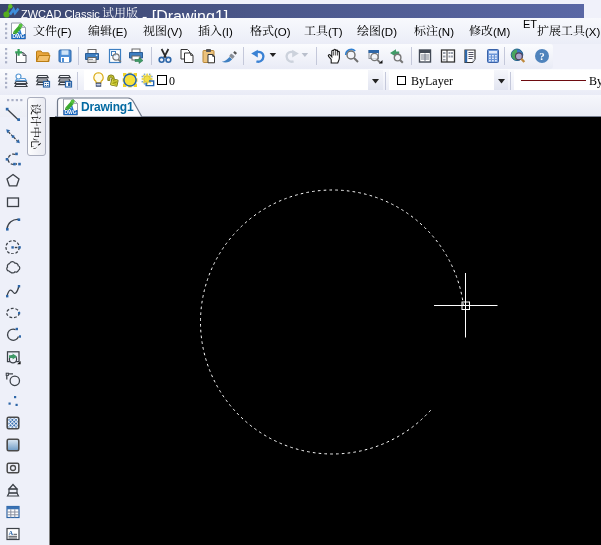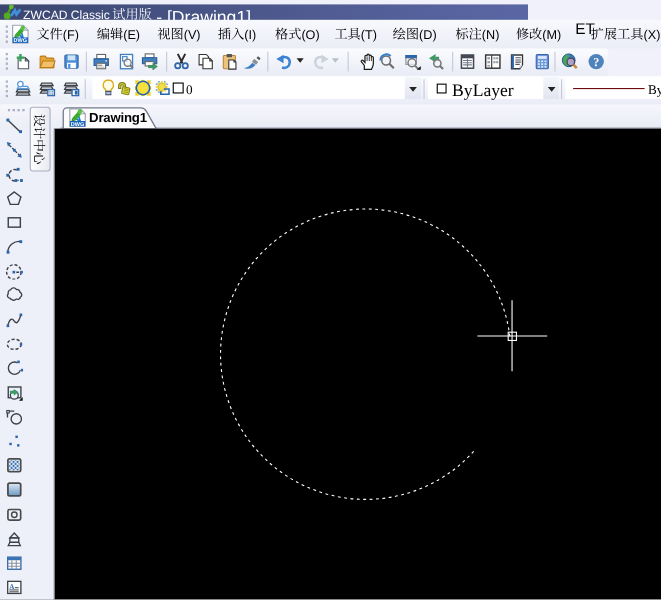--- a/index.html
+++ b/index.html
@@ -36,21 +36,21 @@
       <path id="g4FEE" d="M389 675 295 685V69H307C330 69 356 84 356 92V650C378 653 386 662 389 675ZM748 364 672 412C599 341 501 283 406 243L418 225C522 254 631 301 713 357C733 353 741 355 748 364ZM853 272 775 321C674 218 541 143 407 91L416 73C562 113 704 177 816 266C836 261 845 263 853 272ZM948 173 862 224C723 61 552 -11 348 -61L354 -79C574 -45 752 17 908 166C930 160 941 163 948 173ZM625 807 529 839C497 711 436 589 376 512L390 501C436 539 479 589 517 649C548 590 583 540 628 496C555 440 467 393 370 358L379 343C489 372 584 414 663 466C728 415 809 377 919 350C924 382 943 399 969 407L971 417C864 433 779 461 710 499C779 552 835 613 876 682C900 682 911 685 919 693L849 758L804 718H556C568 741 578 765 588 789C609 788 621 797 625 807ZM800 689C767 630 721 575 665 526C608 565 565 614 530 671L541 689ZM246 557 204 573C235 641 263 713 286 787C309 786 320 796 324 807L223 838C182 651 109 457 35 332L50 323C87 366 122 418 154 475V-78H165C189 -78 215 -63 216 -58V539C233 541 243 548 246 557Z"></path>
       <path id="g6539" d="M83 509V112C83 94 79 88 51 75L93 -14C101 -10 113 0 119 16C251 91 369 165 437 205L431 219C325 174 220 131 146 102V410L147 440H334V394H344C366 394 397 410 398 417V692C418 696 434 703 440 711L361 772L324 732H54L63 703H334V469H160ZM693 812 584 840C545 632 463 438 369 313L384 302C438 352 488 415 530 488C553 377 584 275 633 187C554 86 444 3 294 -62L301 -76C459 -24 576 47 663 138C720 54 795 -17 898 -69C908 -39 930 -22 960 -17L963 -7C851 38 766 102 701 181C787 287 838 417 866 569H943C957 569 966 574 969 585C937 616 883 658 883 658L836 598H586C613 658 636 723 655 791C678 791 689 801 693 812ZM573 569H789C769 441 729 329 665 231C609 314 572 410 547 517Z"></path>
       <path id="g6269" d="M607 841 596 834C629 798 670 737 682 691C750 645 804 778 607 841ZM873 726 825 665H510L434 699V423C434 245 412 71 274 -68L287 -80C478 56 498 256 498 423V636H934C948 636 959 641 961 652C927 683 873 726 873 726ZM329 665 286 609H252V801C276 804 286 813 288 827L187 838V609H37L45 580H187V347C120 321 64 301 33 292L73 210C82 215 89 224 92 237L187 290V27C187 13 182 7 164 7C144 7 45 15 45 15V-1C89 -7 113 -15 128 -27C141 -38 147 -56 150 -77C241 -67 252 -34 252 21V328L389 410L383 424L252 372V580H379C393 580 403 585 406 596C376 626 329 665 329 665Z"></path>
       <path id="g5C55" d="M222 616V751H813V616ZM491 559 396 569V457H243L251 428H396V293H207C220 382 222 470 222 546V587H813V550H823C844 550 876 564 877 570V739C897 744 913 751 920 759L839 820L803 781H235L157 815V545C157 341 144 118 32 -66L48 -76C144 30 187 162 207 291L214 263H346V33C346 19 340 12 312 -7L364 -82C370 -78 377 -71 381 -61C466 -15 546 33 589 57L584 72C522 50 458 29 409 13V263H534C594 78 714 -21 907 -78C916 -46 937 -25 965 -20L967 -9C857 10 764 45 690 98C751 126 818 162 859 186C880 179 889 182 897 191L818 246C785 211 723 156 671 113C622 153 583 202 556 263H930C944 263 954 268 956 279C924 310 871 352 871 352L824 293H705V428H867C881 428 890 433 892 444C861 474 811 514 811 514L767 457H705V534C727 537 735 545 737 558L642 568V457H460V535C481 538 490 547 491 559ZM642 293H460V428H642Z"></path>
       <path id="g8BBE" d="M111 833 100 825C149 778 214 701 235 642C308 599 348 747 111 833ZM233 531C252 535 266 542 270 549L205 604L172 569H41L50 539H171V100C171 82 166 75 134 59L179 -22C187 -18 198 -7 204 10C287 85 361 159 400 198L393 211C336 173 279 136 233 106ZM452 783V689C452 596 430 493 301 411L311 398C495 474 515 601 515 689V743H718V509C718 466 727 451 784 451H840C938 451 963 464 963 490C963 504 955 510 934 516L931 517H921C916 515 909 514 903 513C900 513 894 513 890 513C882 512 864 512 847 512H802C783 512 781 516 781 528V734C799 737 812 741 818 748L746 811L709 773H527L452 806ZM576 102C490 33 382 -22 252 -61L260 -77C404 -46 520 4 612 69C691 3 791 -43 912 -74C921 -41 943 -21 975 -17L976 -5C854 16 748 52 661 106C743 176 804 259 848 356C872 358 883 360 891 369L819 437L774 395H357L366 366H426C458 256 508 170 576 102ZM616 137C541 195 484 270 447 366H774C739 279 686 203 616 137Z"></path>
       <path id="g8BA1" d="M153 835 142 827C192 779 257 697 277 636C350 590 393 742 153 835ZM266 529C285 533 298 540 302 547L237 602L204 567H45L54 538H203V102C203 84 198 77 167 61L212 -20C220 -16 231 -5 237 11C325 78 405 146 448 180L440 193C378 159 316 126 266 100ZM717 824 615 836V480H350L358 451H615V-75H628C653 -75 681 -60 681 -49V451H937C951 451 961 456 964 467C930 498 876 541 876 541L829 480H681V797C707 801 714 810 717 824Z"></path>
       <path id="g4E2D" d="M822 334H530V599H822ZM567 827 463 838V628H179L106 662V210H117C145 210 172 226 172 233V305H463V-78H476C502 -78 530 -62 530 -51V305H822V222H832C854 222 888 237 889 243V586C909 590 925 598 932 606L849 670L812 628H530V799C556 803 564 813 567 827ZM172 334V599H463V334Z"></path>
       <path id="g5FC3" d="M435 831 422 823C484 754 561 644 582 561C662 501 712 679 435 831ZM397 648 298 659V50C298 -16 326 -34 423 -34H568C774 -34 815 -22 815 13C815 27 808 35 783 42L780 220H767C752 138 738 70 729 50C724 40 719 35 703 34C682 31 635 30 570 30H429C373 30 363 40 363 65V622C386 625 395 635 397 648ZM766 518 755 509C843 412 881 263 898 175C965 102 1031 322 766 518ZM175 533H157C159 394 111 261 59 207C43 186 36 160 53 145C73 126 113 145 137 181C174 235 217 358 175 533Z"></path>
     </defs>
   </svg>
-<div class="abs" style="left:0;top:4px;width:480px;height:18px;background:linear-gradient(to right,#3a466f,#4b578a 45%,#5a67a5)">
+<div class="abs" style="left:0;top:4px;width:584px;height:18px;background:linear-gradient(to right,#3a466f,#4b578a 45%,#5a67a5)">
 <svg class="abs" style="left:2px;top:0" width="18" height="16" viewBox="0 0 18 16">
 <line x1="8" y1="2.5" x2="4.5" y2="9.5" stroke="#4aa318" stroke-width="2"></line>
 <circle cx="8.3" cy="2.2" r="2.2" fill="#62bc2a"></circle>
 <circle cx="4.5" cy="10.5" r="3.1" fill="#54ad1e"></circle>
 <path d="M8 10.5 L11.5 5.5 L13 9 L16.5 4.5" stroke="#3f8fdc" stroke-width="2.6" fill="none"></path>
 </svg>
 <span class="abs" style="left:21px;top:3.5px;font-size:11px;color:#fff;white-space:nowrap">ZWCAD Classic</span>
 <svg style="position:absolute;left:102px;top:3px" width="38" height="15">
       <use href="#g8BD5" transform="translate(0,10.08) scale(0.012,-0.012)" fill="#fff"></use>
       <use href="#g7528" transform="translate(12,10.08) scale(0.012,-0.012)" fill="#fff"></use>
@@ -113,21 +113,21 @@
 <svg style="position:absolute;left:414px;top:7px" width="26" height="15">
       <use href="#g6807" transform="translate(0,10.08) scale(0.012,-0.012)" fill="#000"></use>
       <use href="#g6CE8" transform="translate(12,10.08) scale(0.012,-0.012)" fill="#000"></use>
     </svg>
 <span class="abs" style="left:438px;top:8px;font-size:11.5px;color:#000">(N)</span>
 <svg style="position:absolute;left:469px;top:7px" width="26" height="15">
       <use href="#g4FEE" transform="translate(0,10.08) scale(0.012,-0.012)" fill="#000"></use>
       <use href="#g6539" transform="translate(12,10.08) scale(0.012,-0.012)" fill="#000"></use>
     </svg>
 <span class="abs" style="left:493px;top:8px;font-size:11.5px;color:#000">(M)</span>
-<span class="abs" style="left:523px;top:0;font-size:14px;color:#000">ET</span>
+<span class="abs" style="left:523px;top:0;font-size:11px;color:#000">ET</span>
 <svg style="position:absolute;left:537px;top:7px" width="50" height="15">
       <use href="#g6269" transform="translate(0,10.08) scale(0.012,-0.012)" fill="#000"></use>
       <use href="#g5C55" transform="translate(12,10.08) scale(0.012,-0.012)" fill="#000"></use>
       <use href="#g5DE5" transform="translate(24,10.08) scale(0.012,-0.012)" fill="#000"></use>
       <use href="#g5177" transform="translate(36,10.08) scale(0.012,-0.012)" fill="#000"></use>
     </svg>
 <span class="abs" style="left:585px;top:8px;font-size:11.5px;color:#000">(X)</span>
 </div>
 <div class="abs" style="left:0;top:44px;width:553px;height:25px;background:linear-gradient(#fbfcfe,#e9ebf6);border-radius:0 3px 3px 0"></div>
 <svg class="abs" style="left:5px;top:48px" width="4" height="19">
@@ -396,41 +396,41 @@
   </svg>
 <div class="abs" style="left:157px;top:75px;width:10px;height:10px;background:#fff;border:1.4px solid #000"></div>
 <span class="abs" style="left:169px;top:74px;font-size:12px;font-family:'Liberation Serif',serif;color:#000">0</span>
 <div class="abs" style="left:385px;top:72px;width:1px;height:18px;background:#c4c8da"></div>
 <div class="abs" style="left:389px;top:70px;width:105px;height:20px;background:#fff"></div>
 <div class="abs" style="left:494px;top:70px;width:14px;height:20px;background:linear-gradient(#f5f6fb,#e2e5f1)"></div>
 <svg class="abs" style="left:497px;top:78px" width="9" height="6">
     <path d="M1 1 h7 l-3.5 4.5 z" fill="#222"></path>
   </svg>
 <div class="abs" style="left:397px;top:75.5px;width:9px;height:9px;background:#fff;border:1.3px solid #000"></div>
-<span class="abs" style="left:411px;top:74px;font-size:16px;font-family:'Liberation Serif',serif;color:#000">ByLayer</span>
+<span class="abs" style="left:411px;top:74px;font-size:12px;font-family:'Liberation Serif',serif;color:#000">ByLayer</span>
 <div class="abs" style="left:510px;top:72px;width:1px;height:18px;background:#c4c8da"></div>
 <div class="abs" style="left:514px;top:70px;width:87px;height:20px;background:#fff"></div>
 <div class="abs" style="left:521px;top:80px;width:65px;height:1.4px;background:#6e0b10"></div>
 <span class="abs" style="left:589px;top:74px;font-size:12px;font-family:'Liberation Serif',serif;color:#000">By</span>
 <div class="abs" style="left:0;top:95px;width:601px;height:22px;background:linear-gradient(#f6f7fc,#e9ebf4)"></div>
 <div class="abs" style="left:50px;top:116px;width:551px;height:1px;background:#7a8292"></div>
 <svg class="abs" style="left:55px;top:96px" width="92" height="21" viewBox="0 0 92 21">
 <path d="M2.5 21 V5.5 a3.5 3.5 0 0 1 3.5 -3.5 H73 a6 6 0 0 1 5 3 L87 21 Z" fill="#fcfcfe" stroke="#717a8c" stroke-width="1.2"></path>
 </svg>
 <svg class="abs" style="left:62px;top:98px" width="17" height="18" viewBox="0 0 17 18">
 <path d="M1.5 1 H11 L15.5 5.5 V17 H1.5 Z" fill="#fff" stroke="#9aa0ae" stroke-width="1"></path>
 <path d="M11 1 L15.5 5.5 H11 Z" fill="#dfe3ea" stroke="#9aa0ae" stroke-width="0.8"></path>
 <path d="M7 9.5 l3.5 2.8 M9.5 7.5 l1.5 5" stroke="#2277cc" stroke-width="1.5" fill="none"></path>
 <path d="M3.5 9.5 L8.8 3.6 L11.6 6.1 L6.3 12 Z" fill="#3bab2e"></path>
 <circle cx="10.6" cy="3.4" r="2" fill="#56c23e"></circle>
 <path d="M3.5 9.5 L6.3 12 L2.8 13 Z" fill="#2f8f24"></path>
 <rect x="1.5" y="12" width="14" height="5" fill="#1565c0"></rect>
 <text x="8.5" y="16.4" font-size="5" font-weight="bold" fill="#fff" text-anchor="middle" font-family="Liberation Sans">DWG</text>
 </svg>
-<span class="abs" style="left:81px;top:100px;font-size:12px;font-weight:bold;letter-spacing:-0.2px;color:#000000">Drawing1</span>
+<span class="abs" style="left:81px;top:100px;font-size:12px;font-weight:bold;letter-spacing:-0.2px;color:#0369a1">Drawing1</span>
 <div class="abs" style="left:0;top:117px;width:50px;height:428px;background:#eef0f9"></div>
 <div class="abs" style="left:0;top:95px;width:55px;height:22px;background:linear-gradient(#f6f7fc,#eceef6)"></div>
 <svg class="abs" style="left:7px;top:99px" width="19" height="4">
     <rect x="0.0" y="0" width="2.2" height="2.2" fill="#aab0c6"></rect>
     <rect x="4.4" y="0" width="2.2" height="2.2" fill="#aab0c6"></rect>
     <rect x="8.8" y="0" width="2.2" height="2.2" fill="#aab0c6"></rect>
     <rect x="13.200000000000001" y="0" width="2.2" height="2.2" fill="#aab0c6"></rect>
   </svg>
 <svg class="abs" style="left:5px;top:105.5px" width="16" height="16" viewBox="0 0 16 16">
     <line x1="3" y1="4" x2="13" y2="13.5" stroke="#3c4148" stroke-width="1.3"></line>

